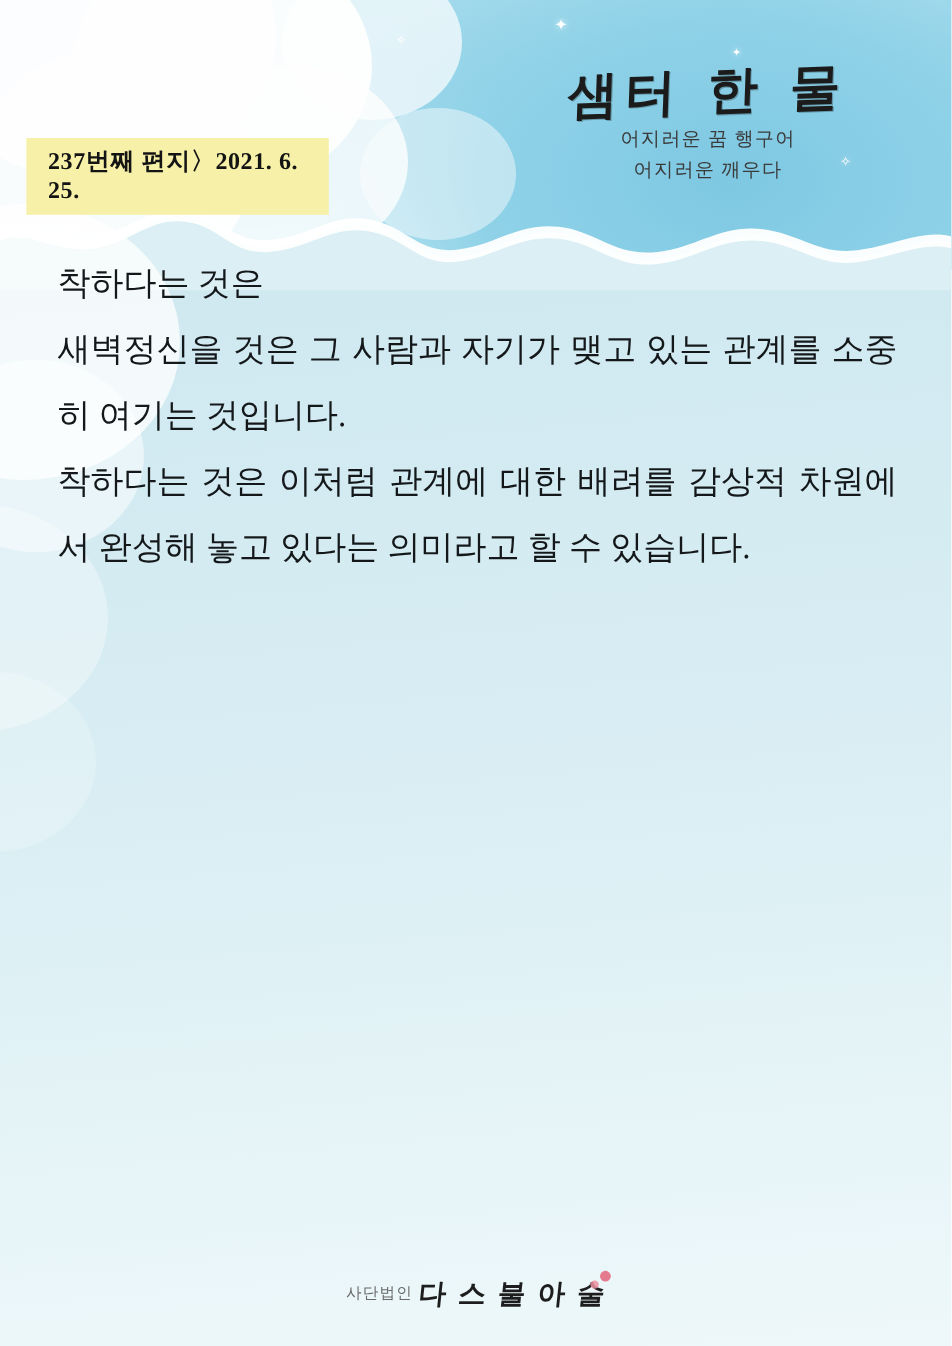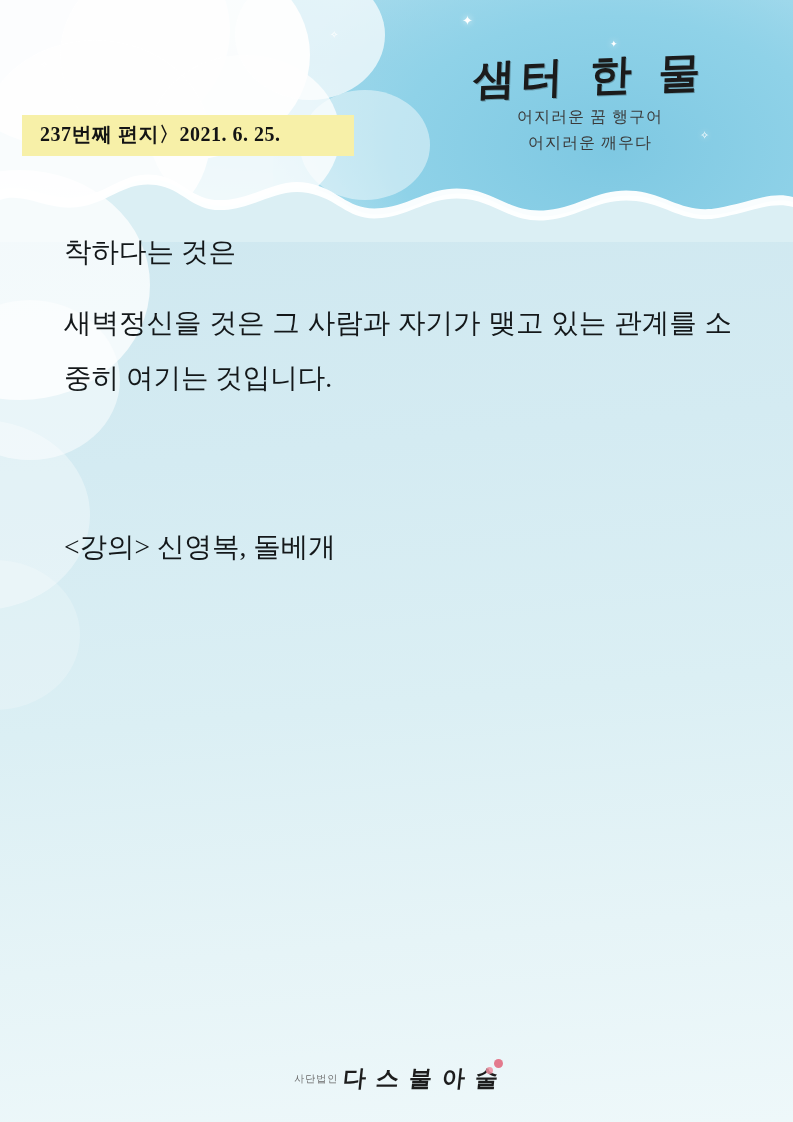--- a/index.html
+++ b/index.html
@@ -104,58 +104,58 @@
   .badge {
     position: absolute;
     left: 22px; top: 115px;
     background: #f7f0a8;
     padding: 6px 14px 8px 18px;
     font-family: "Liberation Serif", serif;
     font-size: 20px;
     font-weight: 700;
     color: #141414;
     letter-spacing: 0.5px;
-    width: 332px;
+    width: 252px;
     box-sizing: border-box;
   }
 
   
   .body-text {
     position: absolute;
     left: 48px; top: 208px;
     width: 700px;
     font-family: "Liberation Serif", serif;
     font-size: 27.5px;
     line-height: 55px;
     color: #14181a;
     text-align: justify;
     text-justify: inter-character;
   }
-  .body-text p { margin: 16px; }
+  .body-text p { margin: 0; }
   .body-text p.nojust { text-align: left; }
   .spacer { height: 82px; }
   .source {
     text-align: left;
     font-size: 27.5px;
   }
 
   
   .footer {
     position: absolute;
     left: 0; bottom: 28px;
     width: 793px;
     text-align: center;
   }
   .footer-wrap {
     display: inline-block;
     position: relative;
   }
   .footer-small {
     font-family: Liberation Mono, monospace;
-    font-size: 10px;
+    font-size: 13px;
     color: #6a6a6a;
     letter-spacing: 1px;
     vertical-align: 4px;
   }
   .footer-main {
     font-family: "DejaVu Serif", serif;
     font-size: 23px;
     font-weight: 700;
     color: #1d1d1d;
     letter-spacing: 1px;
@@ -229,22 +229,22 @@
       <div>어지러운 꿈 행구어</div>
       <div>어지러운 깨우다</div>
     </div>
   </div>
 
   <div class="badge">237번째 편지〉2021. 6. 25.</div>
 
   <div class="body-text">
     <p class="nojust">착하다는 것은</p>
     <p>새벽정신을 것은 그 사람과 자기가 맺고 있는 관계를 소중히 여기는 것입니다.</p>
+    <p>착하다는 것은 이처럼 관계에 대한 배려를 감상적 차원에서 완성해 놓고 있다는 의미라고 할 수 있습니다.</p>
     <div class="spacer"></div>
-    <p class="source">&lt;강의&gt; 신영복, 돌베개</p>
   </div>
 
   <div class="footer">
     <span class="footer-wrap">
       <span class="footer-small">사단법인</span>
       <span class="footer-main">다 스 불 아 술</span>
       <span class="footer-dot"></span>
       <span class="footer-dot d2"></span>
     </span>
   </div>

